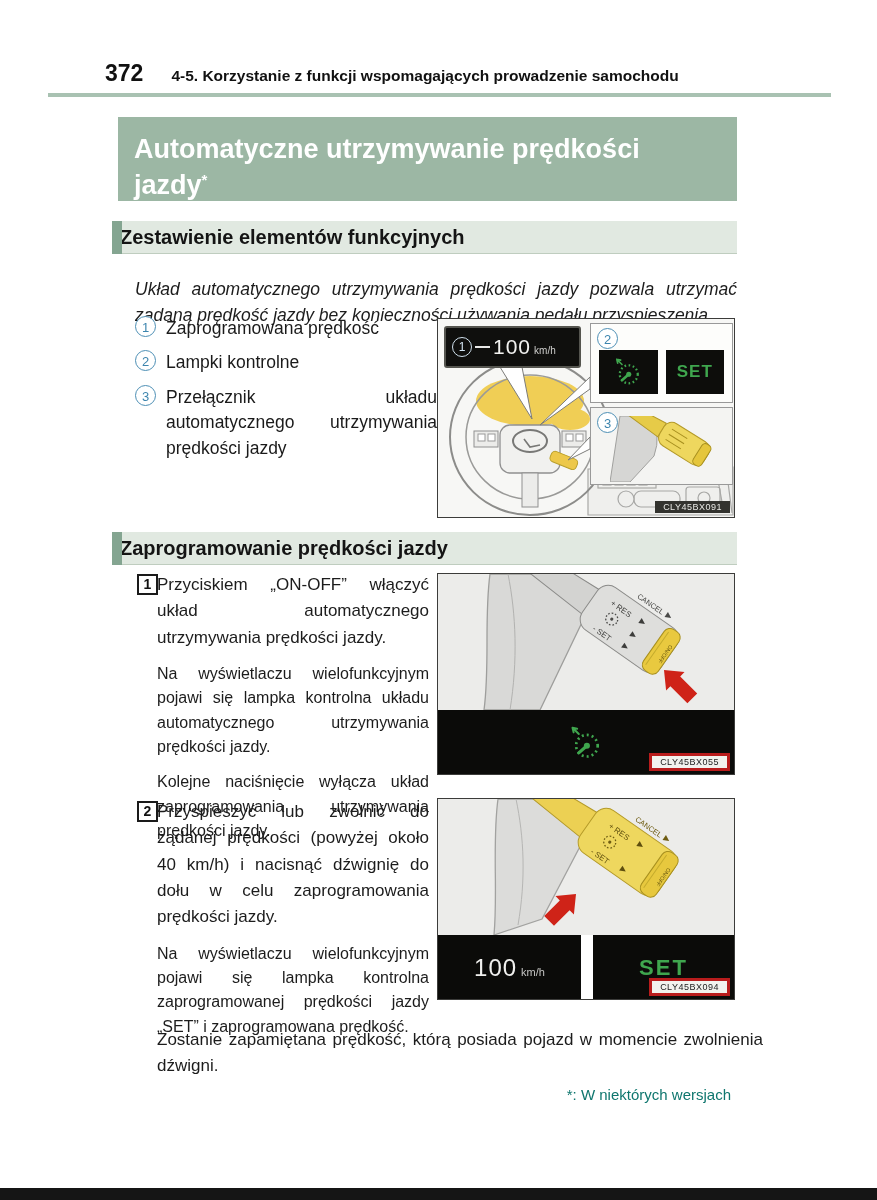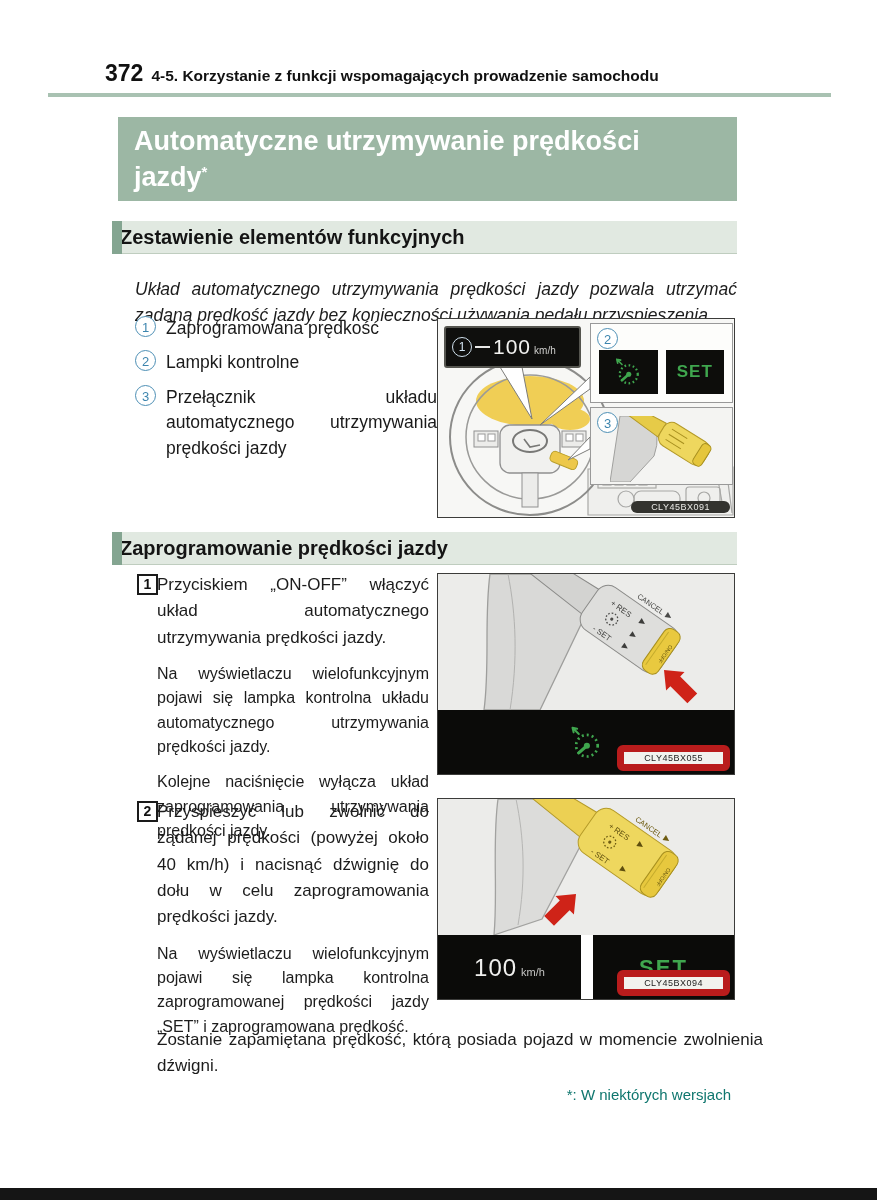--- a/index.html
+++ b/index.html
@@ -1,27 +1,27 @@
 <!DOCTYPE html>
 <html><head>
 <meta charset="utf-8">
 <style>
   html,body{margin:0;padding:0;}
   body{width:877px;height:1200px;background:#fff;position:relative;overflow:hidden;
        font-family:"Liberation Sans",sans-serif;color:#1a1a1a;}
 
   
-  .hdr{position:absolute;left:105px;top:60px;display:flex;align-items:baseline;gap:8px;}
+  .hdr{position:absolute;left:105px;top:60px;display:flex;align-items:baseline;gap:28px;}
   .pgnum{font-size:23px;font-weight:bold;color:#111;}
   .chap{font-size:15.5px;font-weight:bold;color:#111;}
   .hrule{position:absolute;left:48px;top:93px;width:783px;height:4px;background:#a9c2b2;}
 
   
   .titlebox{position:absolute;left:118px;top:117px;width:619px;height:84px;background:#9cb7a4;
-            box-sizing:border-box;padding:7px 16px;}
+            box-sizing:border-box;padding:15px 16px;}
   .titletext{font-size:27px;font-weight:bold;color:#fff;line-height:1.32;}
   .titletext sup{font-size:15px;vertical-align:9px;}
 
   
   .sechead{position:absolute;left:112px;width:625px;height:33px;background:#e1e9e1;
            border-bottom:1px solid #bfcdbf;display:flex;align-items:center;box-sizing:border-box;
            padding-left:8px;}
   .secbar{position:absolute;left:0;top:0;bottom:-1px;width:10px;background:#84a591;}
   .sechead-label{font-size:20px;font-weight:bold;color:#141414;}
 
@@ -59,23 +59,23 @@
   .spdval{font-size:21px;color:#f2f2f0;letter-spacing:1px;}
   .spdunit{font-size:10px;color:#cfcfcd;margin-top:7px;}
   .panel{position:absolute;background:#fdfdfb;border:1px solid #999;box-sizing:border-box;}
   .p2{left:152px;top:4px;width:143px;height:80px;}
   .p3{left:152px;top:88px;width:143px;height:78px;background:#f4f4f2;}
   .panel .cnum{position:absolute;left:6px;top:4px;}
   .indrow{position:absolute;left:8px;right:8px;bottom:8px;height:44px;display:flex;gap:8px;}
   .indbox{flex:1;background:#0d0d0b;display:flex;align-items:center;justify-content:center;}
   .settext{font-size:17px;font-weight:600;letter-spacing:1px;color:#3fa64e;}
   .settext.big{font-size:22px;letter-spacing:2px;}
-  .figcode{position:absolute;right:4px;bottom:4px;font-size:9px;padding:1px 20px;letter-spacing:.5px;border-radius:6px;}
+  .figcode{position:absolute;right:4px;bottom:4px;font-size:9px;padding:1px 8px;letter-spacing:.5px;}
   .figcode.darkb{background:#33332f;color:#e9e9e5;}
-  .figcode.lightb{background:#f2f2ee;color:#222;border:7px solid #b91c1c;}
+  .figcode.lightb{background:#f2f2ee;color:#222;border:3px solid #b91c1c;}
   .bigpane-val{font-size:24px;color:#f0f0ee;letter-spacing:1px;}
   .bigpane-unit{font-size:11px;color:#c5c5c3;margin-top:9px;}
 
   
   .step{position:absolute;left:137px;width:302px;}
   .step1{top:572px;}
   .step2{top:799px;}
   .stepnum{position:absolute;left:0;top:2px;width:21px;height:21px;border:2px solid #1a1a1a;
            box-sizing:border-box;font-size:14px;font-weight:bold;text-align:center;line-height:17px;
            color:#111;background:#fff;}

